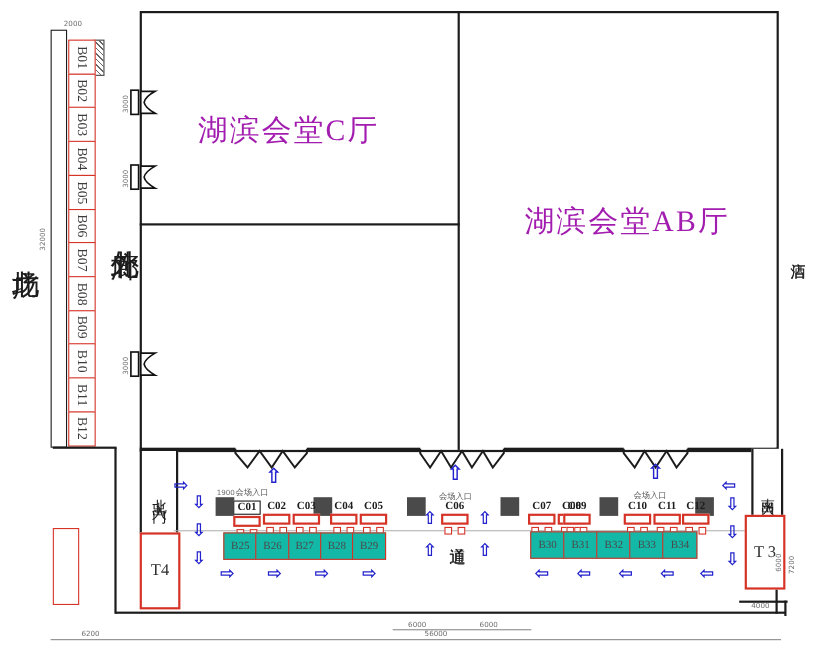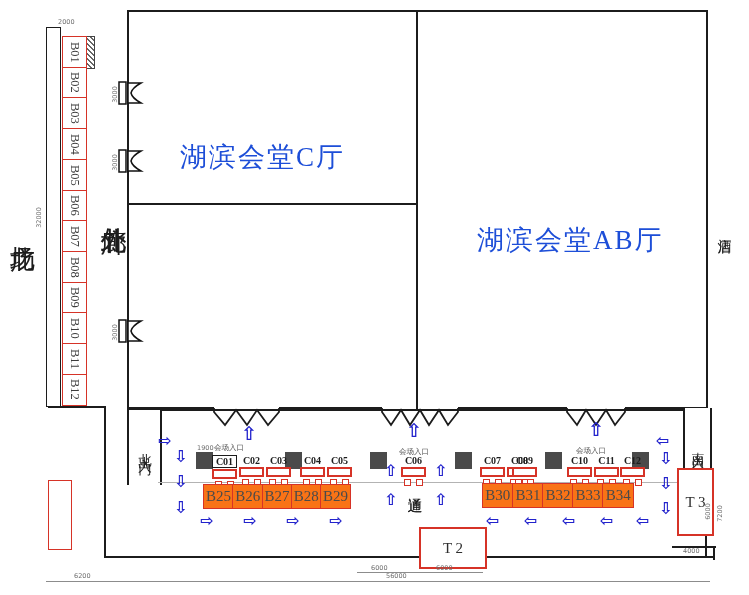--- a/index.html
+++ b/index.html
@@ -7,31 +7,31 @@
         font-family:"Liberation Serif","DejaVu Serif",serif;}
   .abs{position:absolute;}
   
   .wall{position:absolute;background:#1c1c1c;}
   .wallrect{position:absolute;border:2px solid #1c1c1c;background:transparent;}
   .grayline{position:absolute;background:#b3b3b3;}
   .dimline{position:absolute;background:#8c8c8c;}
   
   .vtext{writing-mode:vertical-rl;text-orientation:upright;color:#1d1d1d;}
   
-  .hall-label{position:absolute;font-size:27px;color:#1d4ed8;letter-spacing:2px;white-space:nowrap;margin-top:39px;}
+  .hall-label{position:absolute;font-size:27px;color:#a21caf;letter-spacing:2px;white-space:nowrap;}
   
   .booth-col{position:absolute;display:flex;flex-direction:column;}
   .booth-col .cell{flex:1;margin-top:-1.6px;border:1.6px solid #d63327;background:#fff;
         display:flex;align-items:center;justify-content:center;
         writing-mode:vertical-rl;font-size:12.5px;color:#3c3c3c;}
   .booth-col .cell:first-child{margin-top:0;}
   
   .brow{position:absolute;display:flex;}
-  .brow .cell{flex:1;margin-left:-1.6px;border:1.6px solid #d63327;background:#f97316;
-        display:flex;align-items:center;justify-content:center;font-size:15px;color:#4a4a4a;}
+  .brow .cell{flex:1;margin-left:-1.6px;border:1.6px solid #d63327;background:#14b8a6;
+        display:flex;align-items:center;justify-content:center;font-size:10px;color:#4a4a4a;}
   .brow .cell:first-child{margin-left:0;}
   
   .tbox{position:absolute;border:2px solid #d63327;background:#fff;display:flex;
         align-items:center;justify-content:center;font-size:15px;color:#2e2e2e;}
   
   .ctable{position:absolute;width:25px;top:455px;}
   .ctable .clabel{font-size:10px;line-height:11px;text-align:center;color:#1d1d1d;white-space:nowrap;font-weight:bold;}
   .ctable .clabel.boxed{border:1.2px solid #1c1c1c;background:#fff;}
   .ctable .ttop{height:6px;border:2.2px solid #d63327;background:#fff;margin-top:1px;}
   .ctable .tlegs{display:flex;justify-content:space-between;padding:0 3px;margin-top:1.5px;}
@@ -269,22 +269,22 @@
     <div class="cell">B33</div>
     <div class="cell">B34</div>
   </div>
 
   <div class="wall" style="left:105px;top:556px;width:609px;height:2px;"></div>
   <div class="wall" style="left:672px;top:546px;width:44px;height:1.5px;"></div>
   <div class="wall" style="left:713px;top:546px;width:1.5px;height:14px;"></div>
 
   <div class="vtext abs" style="left:404px;top:486px;font-size:15px;line-height:22px;">通道</div>
 
-  <div class="tbox" style="left:419px;top:527px;width:64px;height:38px;">
-    <span>T 2</span>
+  <div class="tbox" style="left:127px;top:484px;width:33px;height:66px;">
+    <span>T4</span>
   </div>
   <div class="tbox" style="left:677px;top:468px;width:33px;height:64px;justify-content:center;">
     <span>T 3</span>
   </div>
   <div class="redbox" style="left:48px;top:480px;width:22px;height:68px;"></div>
 
   <span class="arw" style="left:158px;top:433px;">⇨</span>
   <span class="arw" style="left:174px;top:449px;">⇩</span>
   <span class="arw" style="left:174px;top:474px;">⇩</span>
   <span class="arw" style="left:174px;top:500px;">⇩</span>

